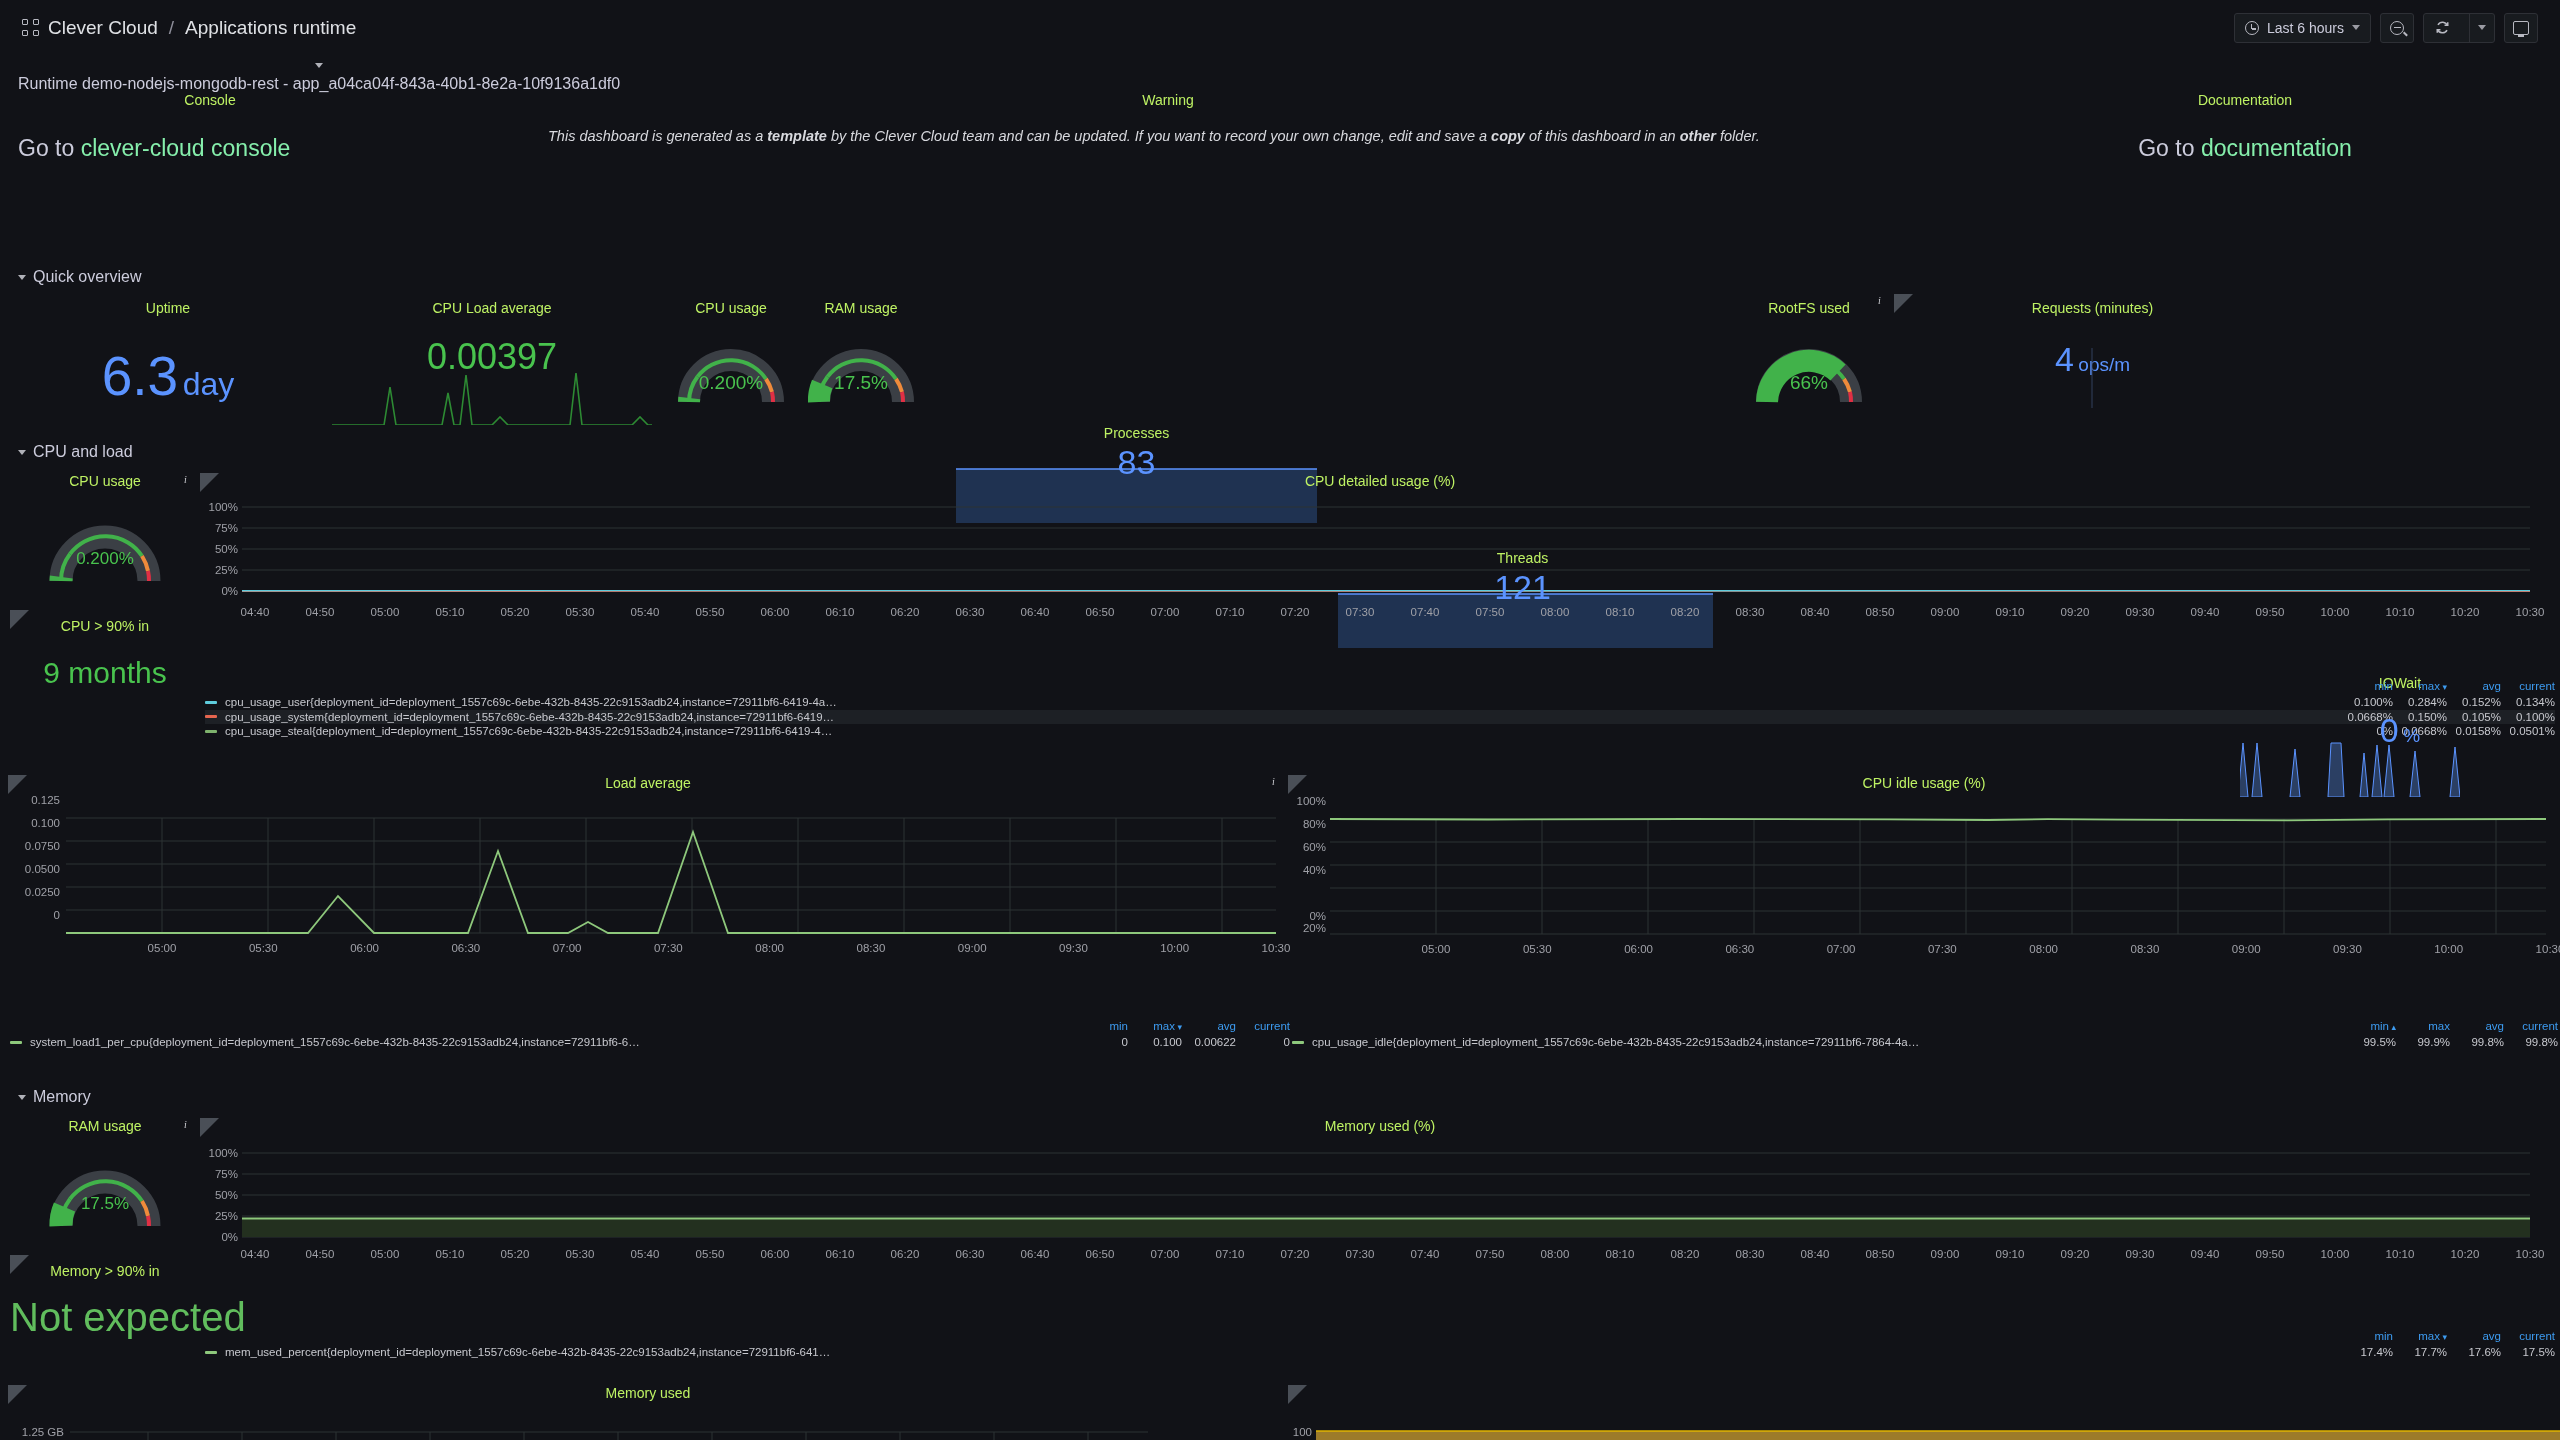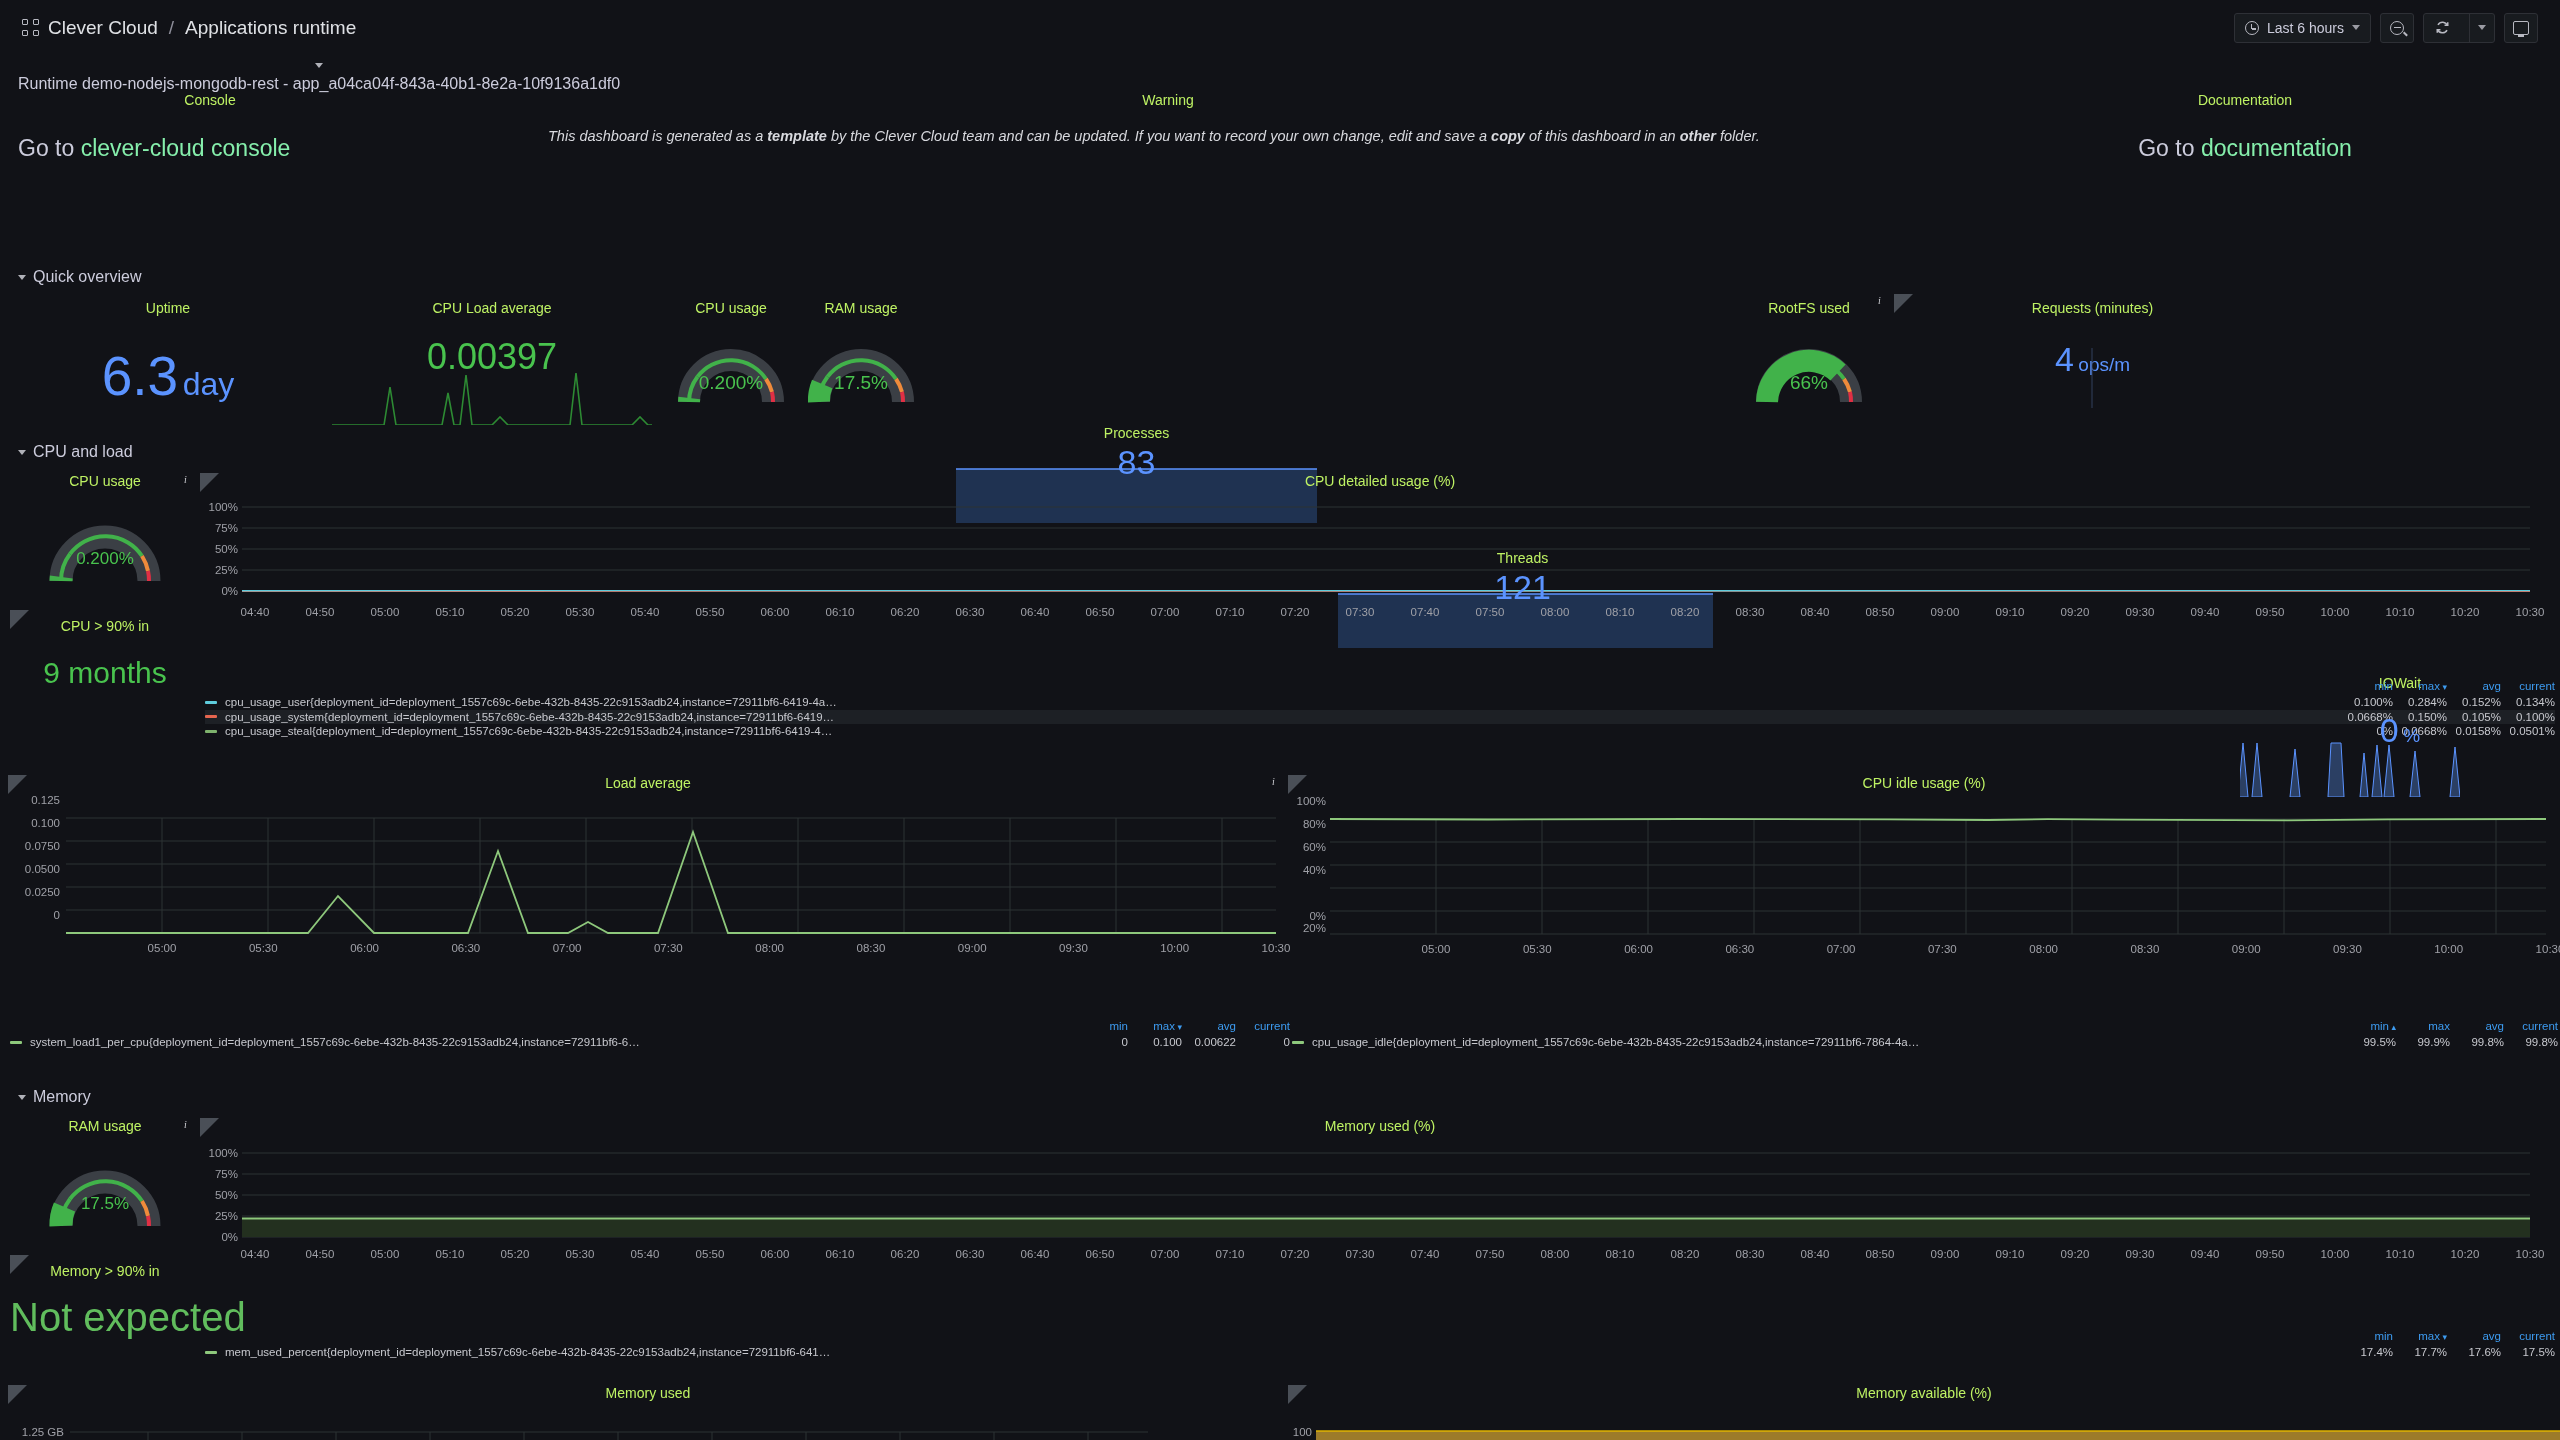--- a/index.html
+++ b/index.html
@@ -715,19 +715,18 @@
       <line x1="892" y1="18" x2="892" y2="26"></line>
       <line x1="986" y1="18" x2="986" y2="26"></line>
       <line x1="1080" y1="18" x2="1080" y2="26"></line>
     </g>
   </svg>
   <div class="axis-label" style="left:0px; top:41px; width:56px;">1.25 GB</div>
 </div>
 
 <div class="panel" style="left:1288px; top:1385px; width:1272px; height:55px; overflow:hidden;">
   <div class="pcorner"></div>
-  <div class="ptitle">Memory available (%)</div>
   <svg width="1272" height="26" style="position:absolute;left:0;top:29px;">
     <rect x="28" y="17" width="1244" height="9" fill="#9c7b2a"></rect>
     <line x1="28" y1="17" x2="1272" y2="17" stroke="#e0b400" stroke-width="1.6"></line>
   </svg>
   <div class="axis-label" style="left:0px; top:41px; width:24px;">100</div>
 </div>
 
 </body></html>

